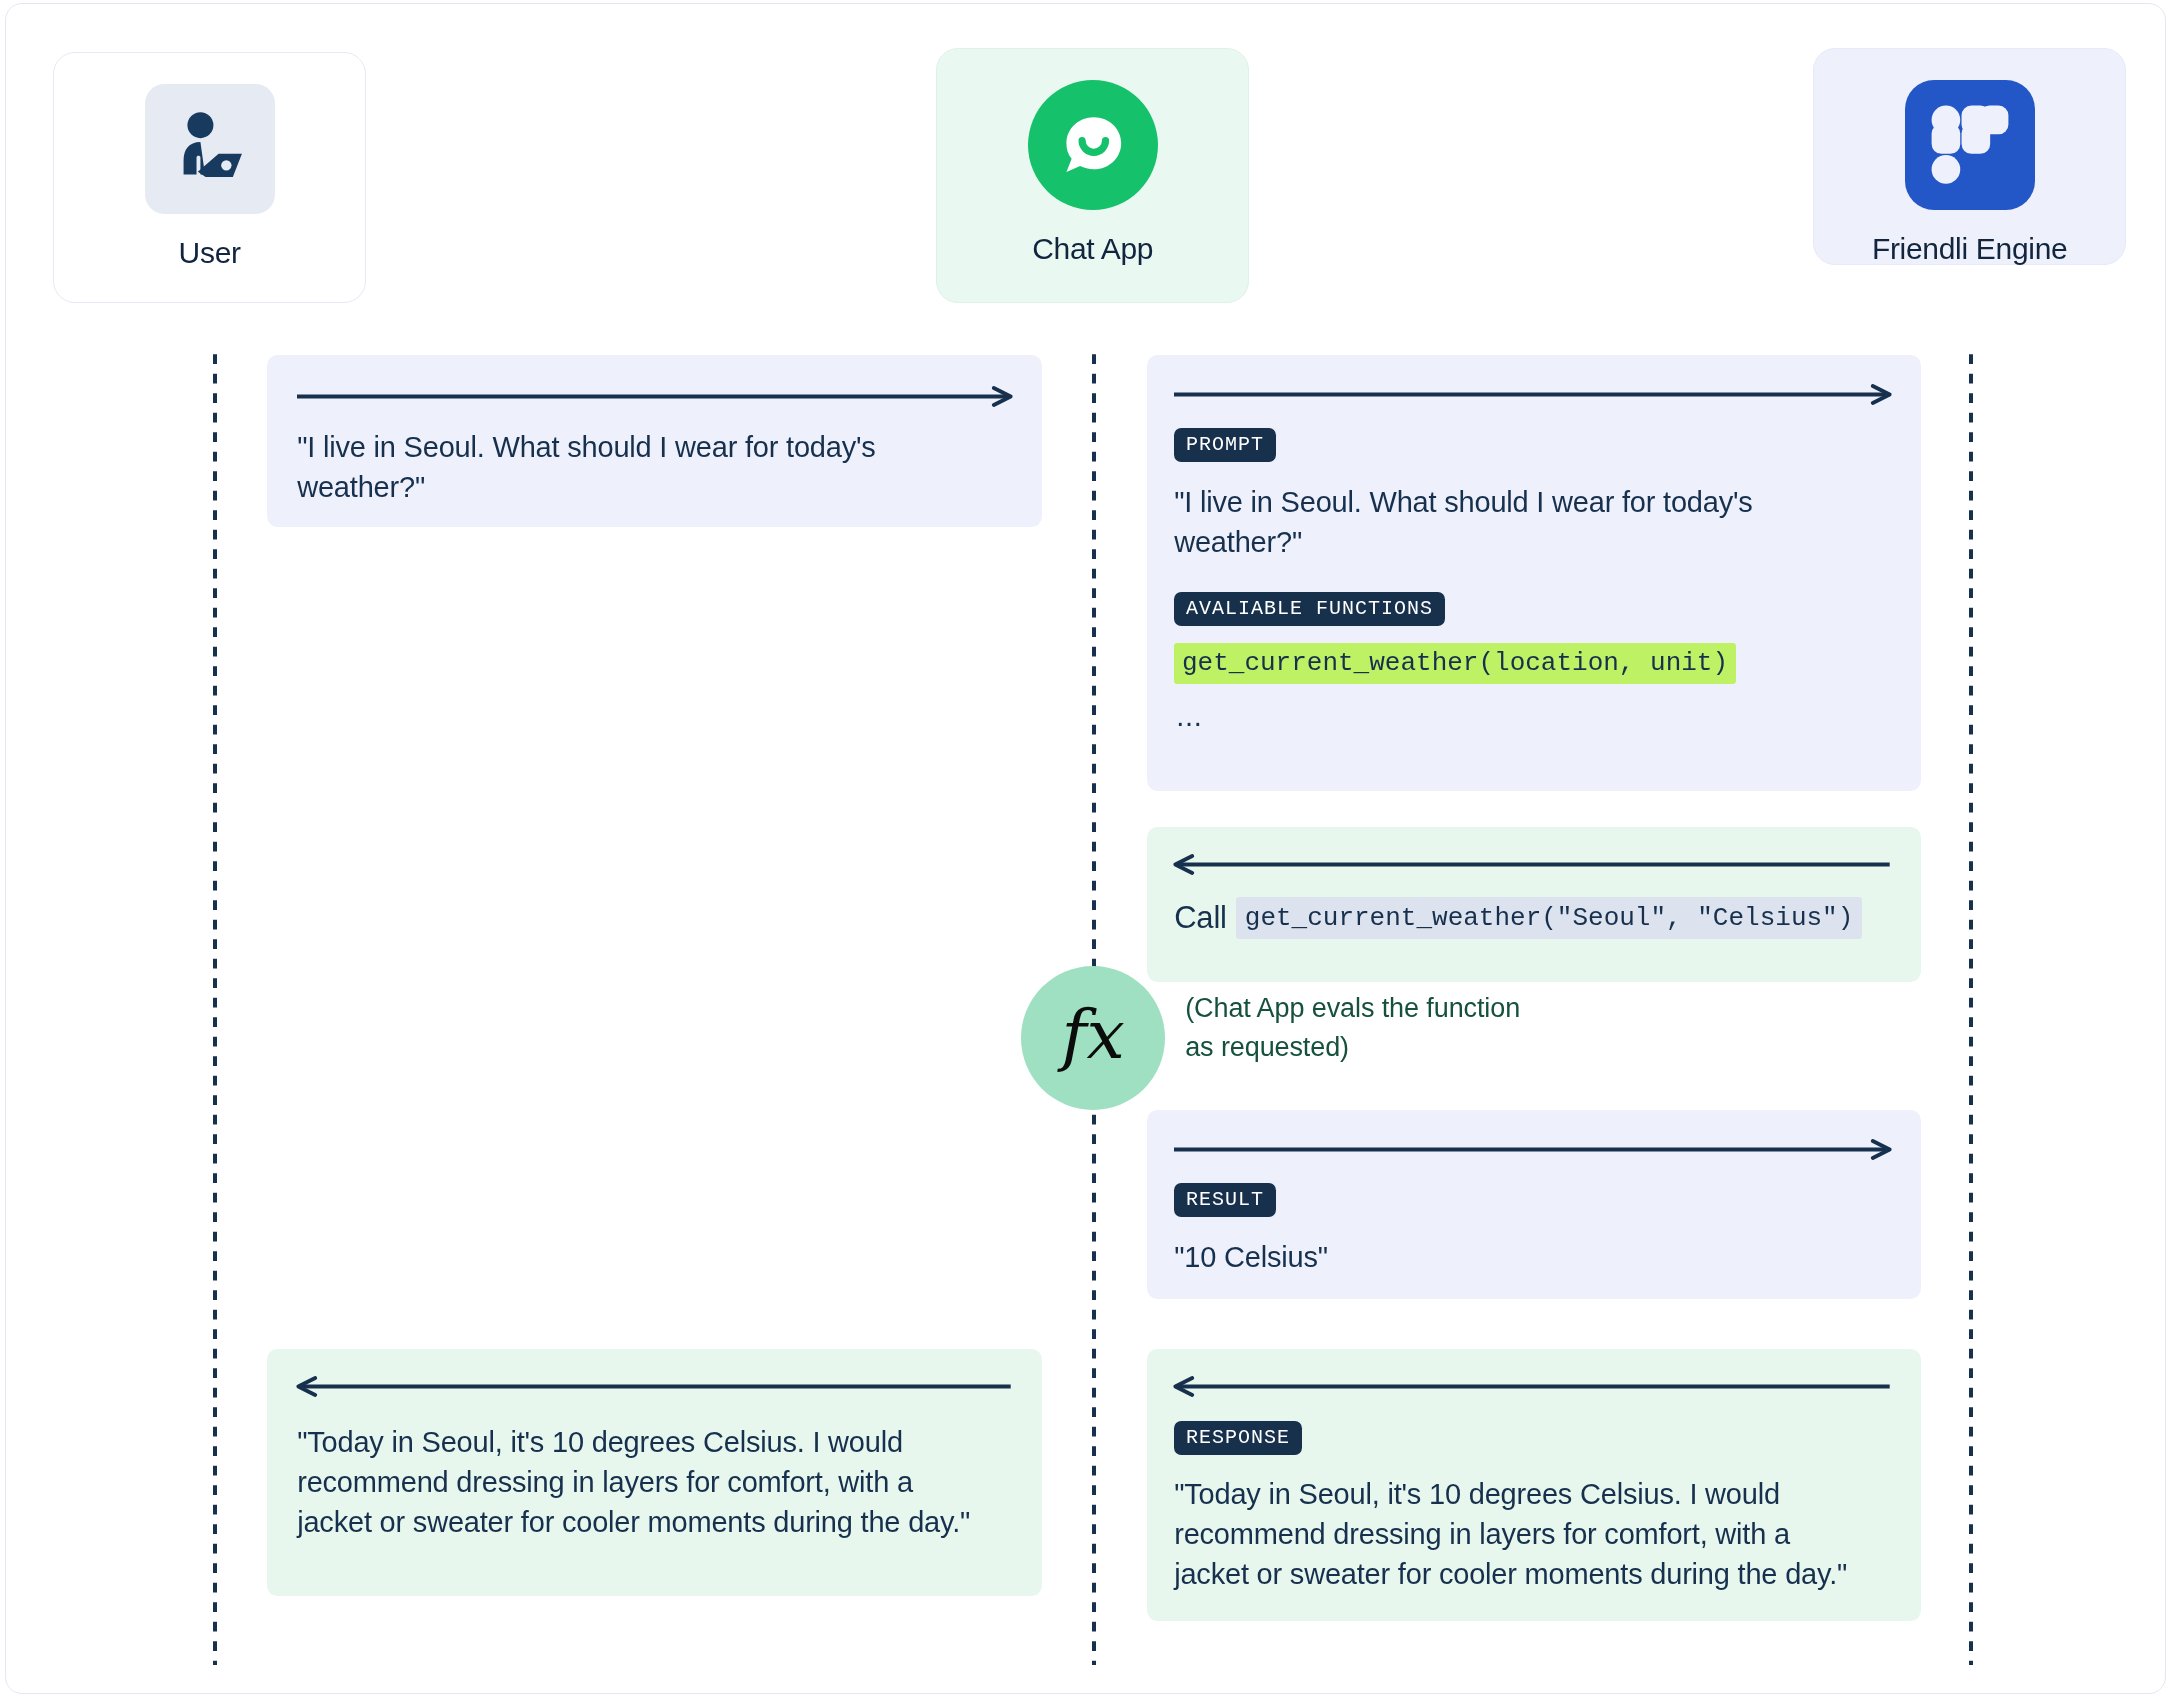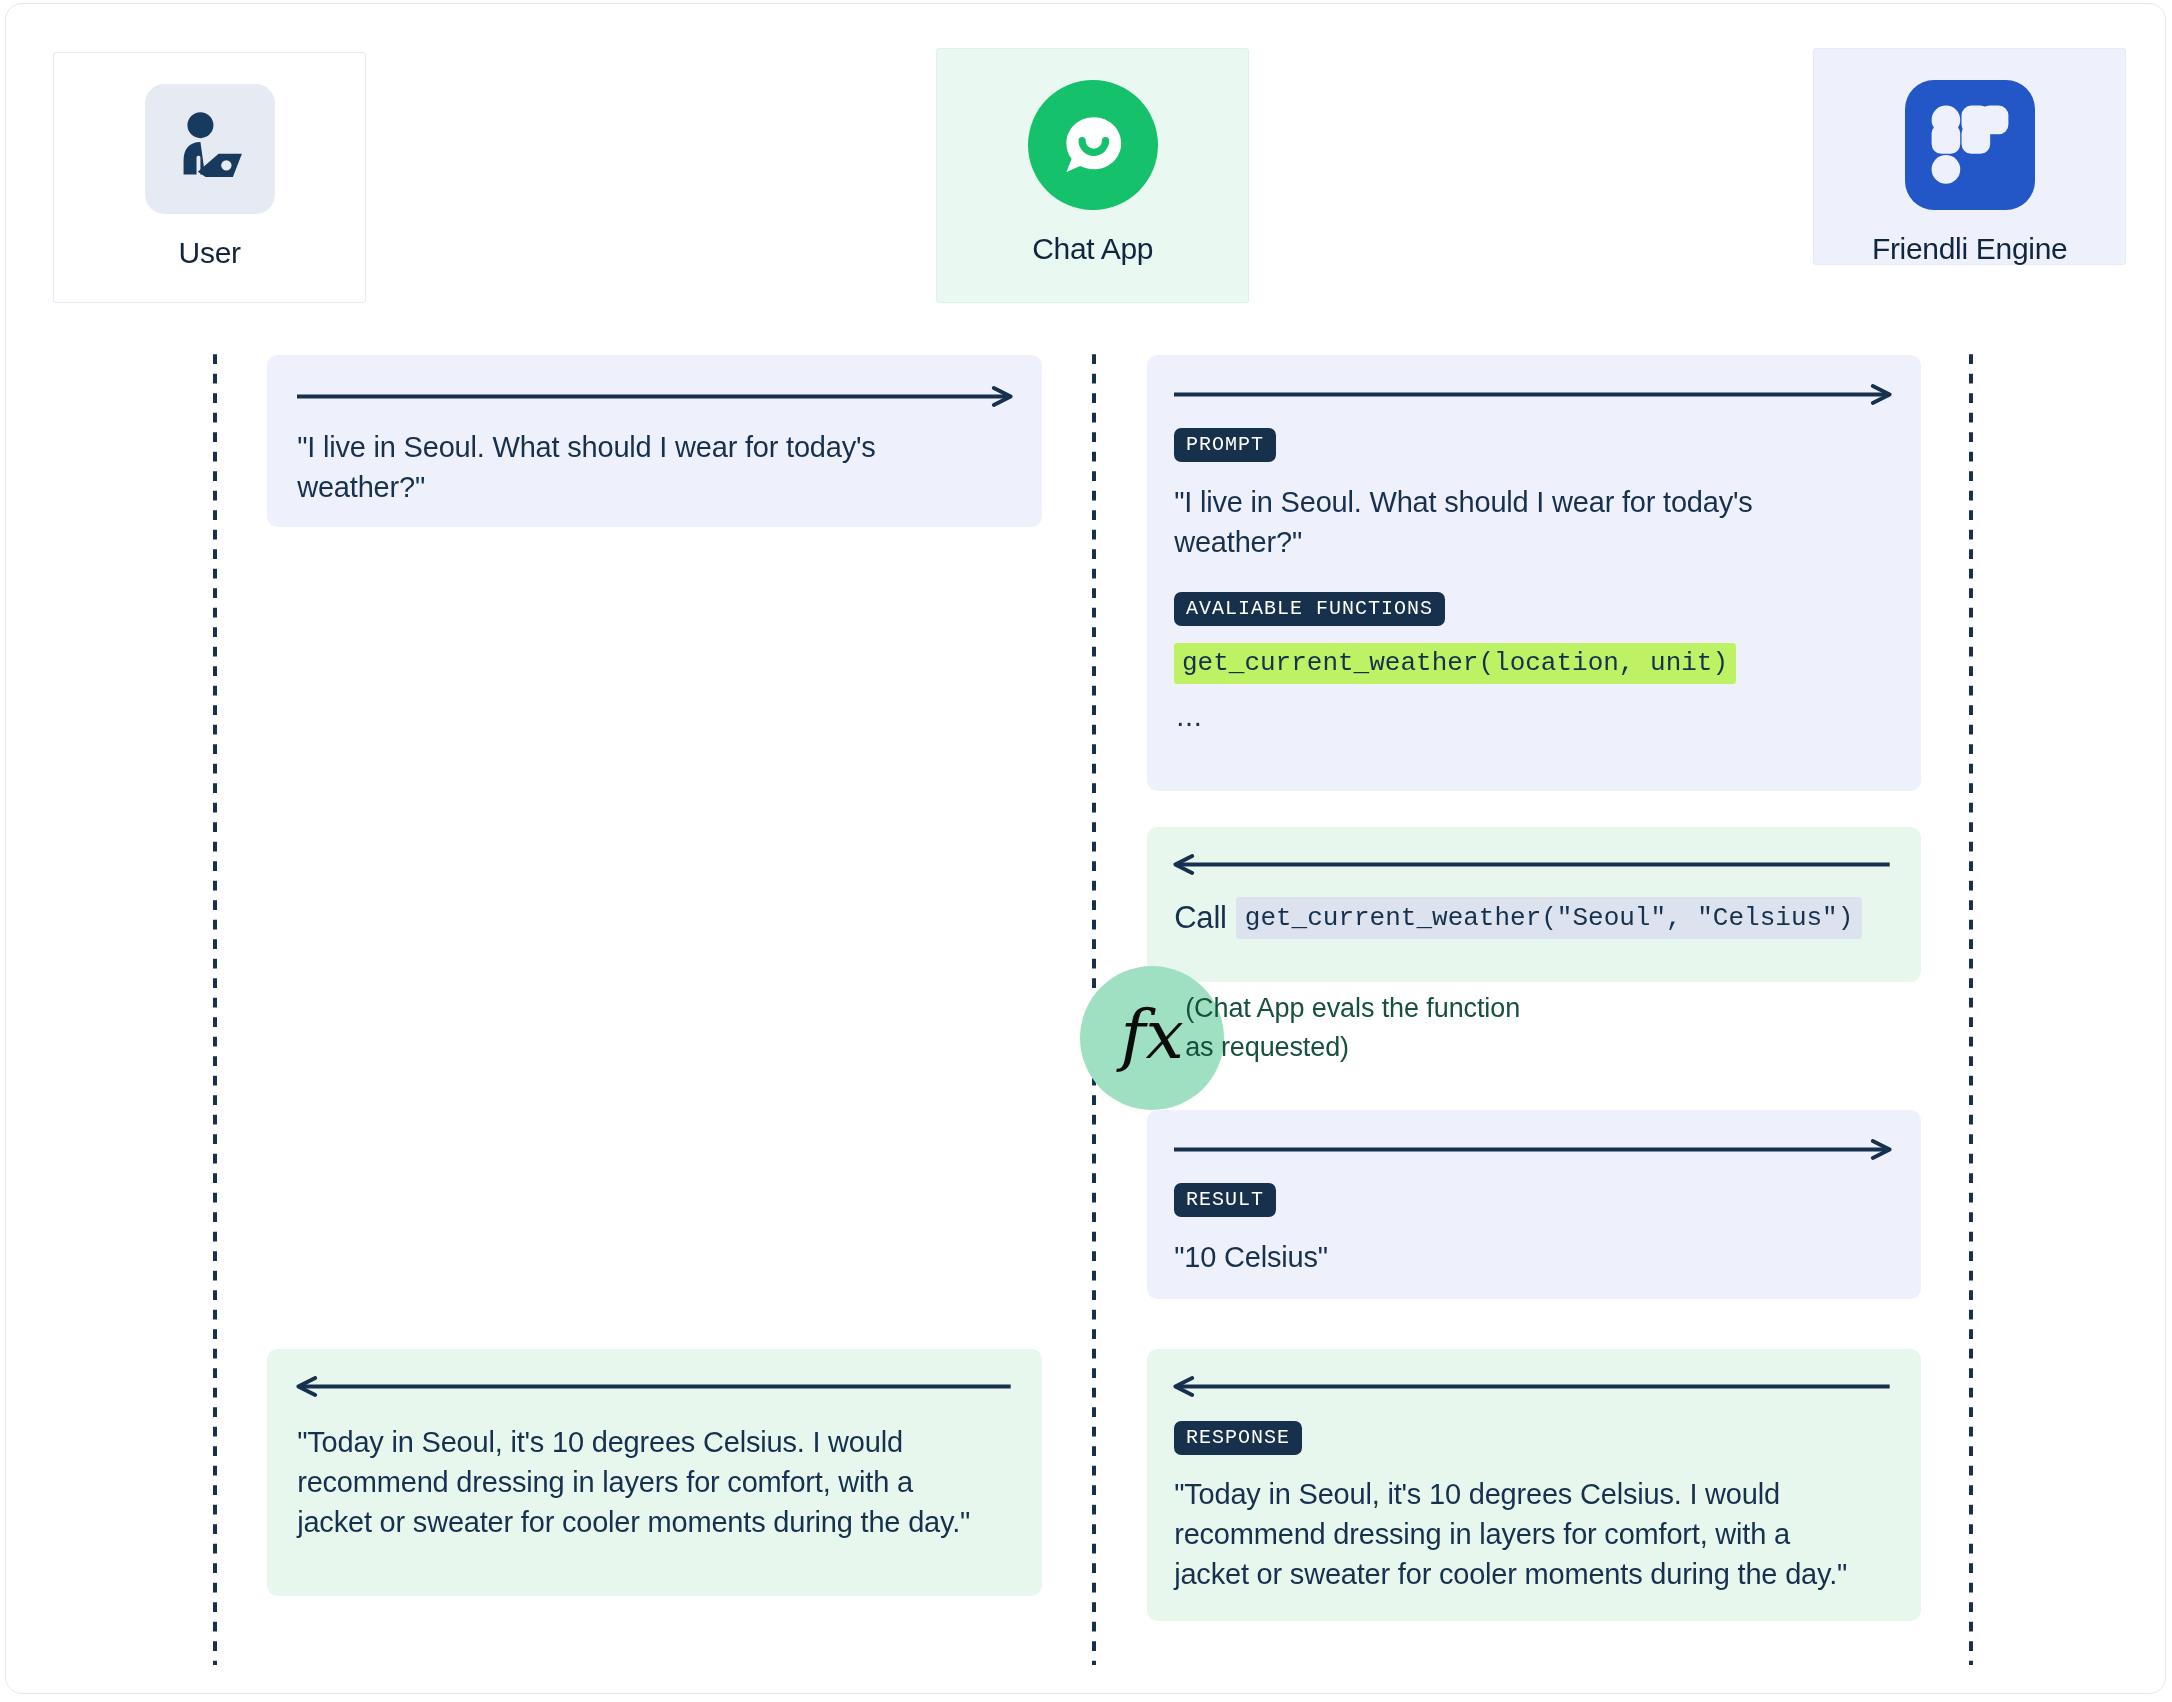--- a/index.html
+++ b/index.html
@@ -18,21 +18,21 @@
     border:1.3px solid #e2e8f2;
     border-radius:17px;
     box-sizing:border-box;
     overflow:hidden;
   }
 
   
   .actor-card{
     position:absolute;
     box-sizing:border-box;
-    border-radius:3px;
+    border-radius:22px;
     border:1.3px solid #e4e9f3;
     display:flex;
     flex-direction:column;
     align-items:center;
     justify-content:flex-start;
   }
   .actor-card.user      {left:47px;  top:48px; width:313px; height:251px; background:#ffffff;}
   .actor-card.chatapp   {left:930px;top:44px; width:313px; height:255px; background:#e9f8f0;border-color:#dff1e8;}
   .actor-card.friendli  {left:1807px;top:44px; width:313px; height:217px; background:#eef1fb;border-color:#e5e9f8;}
 
@@ -154,21 +154,21 @@
     font-family:"Liberation Mono",monospace;
     font-size:26px;
     padding:5.9px 9px;
     border-radius:3.3px;
     white-space:pre;
   }
 
   
   #fx-circle{
     position:absolute;
-    left:1074px;top:962px;
+    left:1015px;top:962px;
     width:144px;height:144px;
     border-radius:50%;
     background:#9ee0c1;
     display:flex;align-items:center;justify-content:center;
     z-index:5;
   }
   #fx-glyph{
     font-family:"DejaVu Serif",serif;
     font-style:italic;
     font-size:68px;

